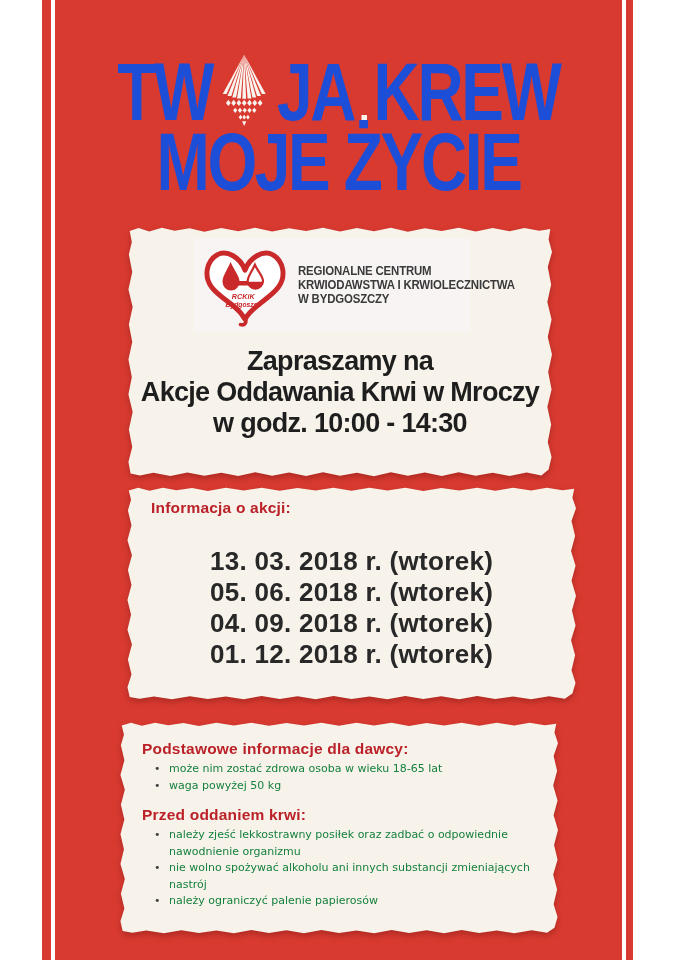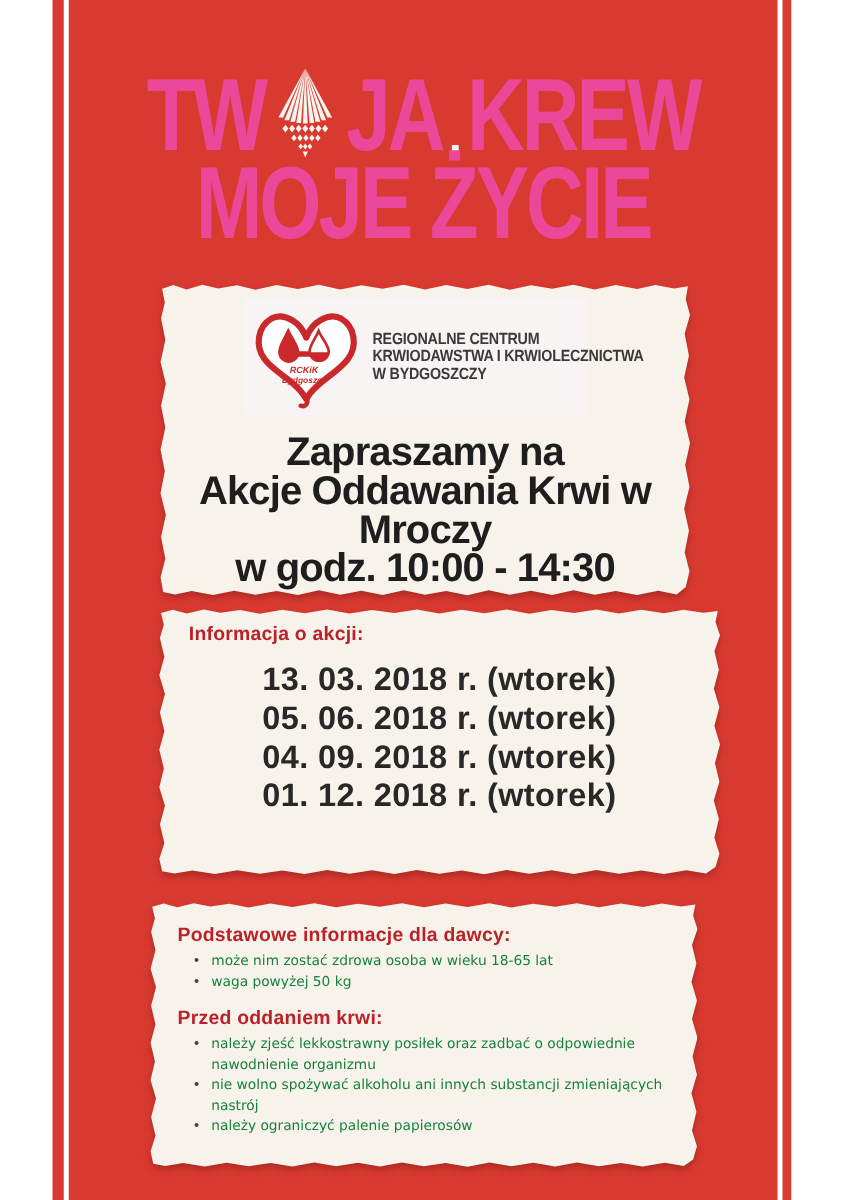--- a/index.html
+++ b/index.html
@@ -7,21 +7,21 @@
   .poster {
     position:relative; width:676px; height:960px; background:#ffffff;
     overflow:hidden; font-family:"Liberation Sans", sans-serif;
   }
   
   .red-field { position:absolute; left:55px; top:0; width:567px; height:960px; background:#d93a30; }
   .edge-stripe-left  { position:absolute; left:42px;  top:0; width:9px; height:960px; background:#d93a30; }
   .edge-stripe-right { position:absolute; left:626px; top:0; width:7px; height:960px; background:#d93a30; }
 
   
-  .title { position:absolute; left:55px; top:44px; width:567px; text-align:center; color:#ec4899; }
+  .title { position:absolute; left:55px; top:44px; width:567px; text-align:center; color:#1d4ed8; }
   .title-line {
     display:flex; justify-content:center; align-items:baseline;
     font-weight:bold; font-size:82px; line-height:70px; letter-spacing:-3px;
     transform:scaleX(0.78); transform-origin:50% 50%; white-space:nowrap;
   }
   .diamond-svg { width:88px; height:76px; transform:translateY(8px); margin:0 3px; }
   .title-dot { display:inline-block; width:9px; height:9px; background:#faf4ee; margin:0 8px 0 9px; align-self:flex-end; transform:translateY(-3px); }
 
   
   .torn-wrap { position:absolute; filter:drop-shadow(0 3px 3px rgba(90,12,8,0.35)); }
@@ -47,26 +47,26 @@
   .box3-wrap { left:120px; top:722px; width:438px; height:212px; }
 
   
   .box1 { padding-top:11px; }
   .logo-strip { width:276px; height:94px; margin-left:66px; background:#f7f4f3; display:flex; align-items:center; }
   .heart-svg { width:90px; height:86px; margin-left:6px; flex:0 0 auto; }
   .org-text {
     margin-left:8px; font-size:13px; font-weight:bold; line-height:14px; color:#3a3a3a;
     letter-spacing:-0.2px; transform:scaleX(0.88); transform-origin:0 50%; white-space:nowrap;
   }
-  .invite { margin-top:14px; text-align:center; font-weight:bold; font-size:32px; line-height:31px; letter-spacing:-0.7px; color:#1e1e1e; }
+  .invite { margin-top:14px; text-align:center; font-weight:bold; font-size:27px; line-height:31px; letter-spacing:-0.7px; color:#1e1e1e; }
 
   
   .box2 { padding-top:12px; }
   .red-heading { margin-left:24px; color:#bb2128; font-weight:bold; font-size:15.5px; letter-spacing:0.2px; }
-  .dates { margin-top:11px; text-align:center; font-weight:bold; font-size:26px; line-height:31px; letter-spacing:0.3px; color:#282828; }
+  .dates { margin-top:29px; text-align:center; font-weight:bold; font-size:26px; line-height:31px; letter-spacing:0.3px; color:#282828; }
 
   
   .box3 { padding:18px 24px 0 22px; }
   .box3 .red-heading { margin-left:0; }
   .bullets { list-style:none; margin:3px 0 0 10px; font-family:"DejaVu Sans", sans-serif; }
   .bullets li { position:relative; padding-left:17px; font-size:11px; line-height:16.5px; color:#15803d; }
   .bullets li::before { content:"\2022"; position:absolute; left:2px; top:0; color:#414141; }
   .group2 { margin-top:12px; }
 </style>
 </head>

